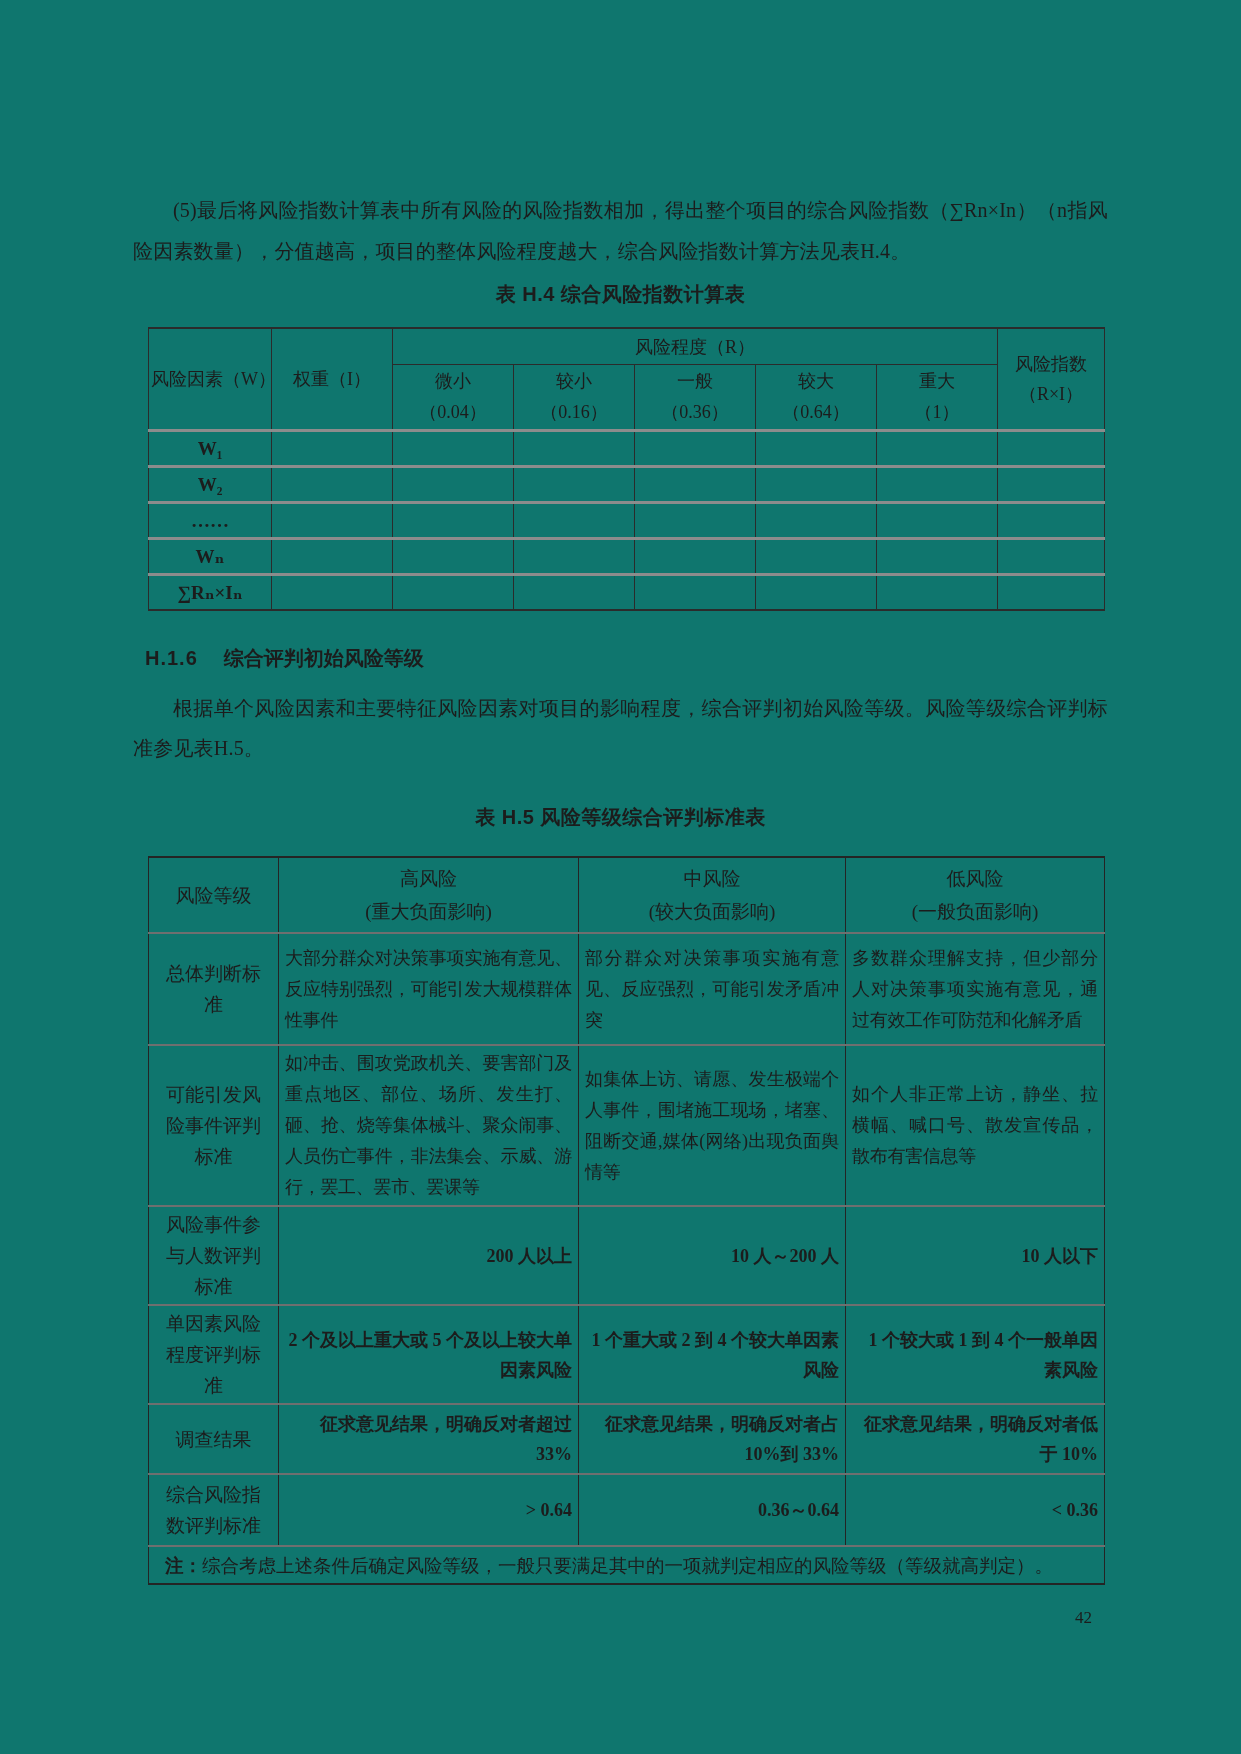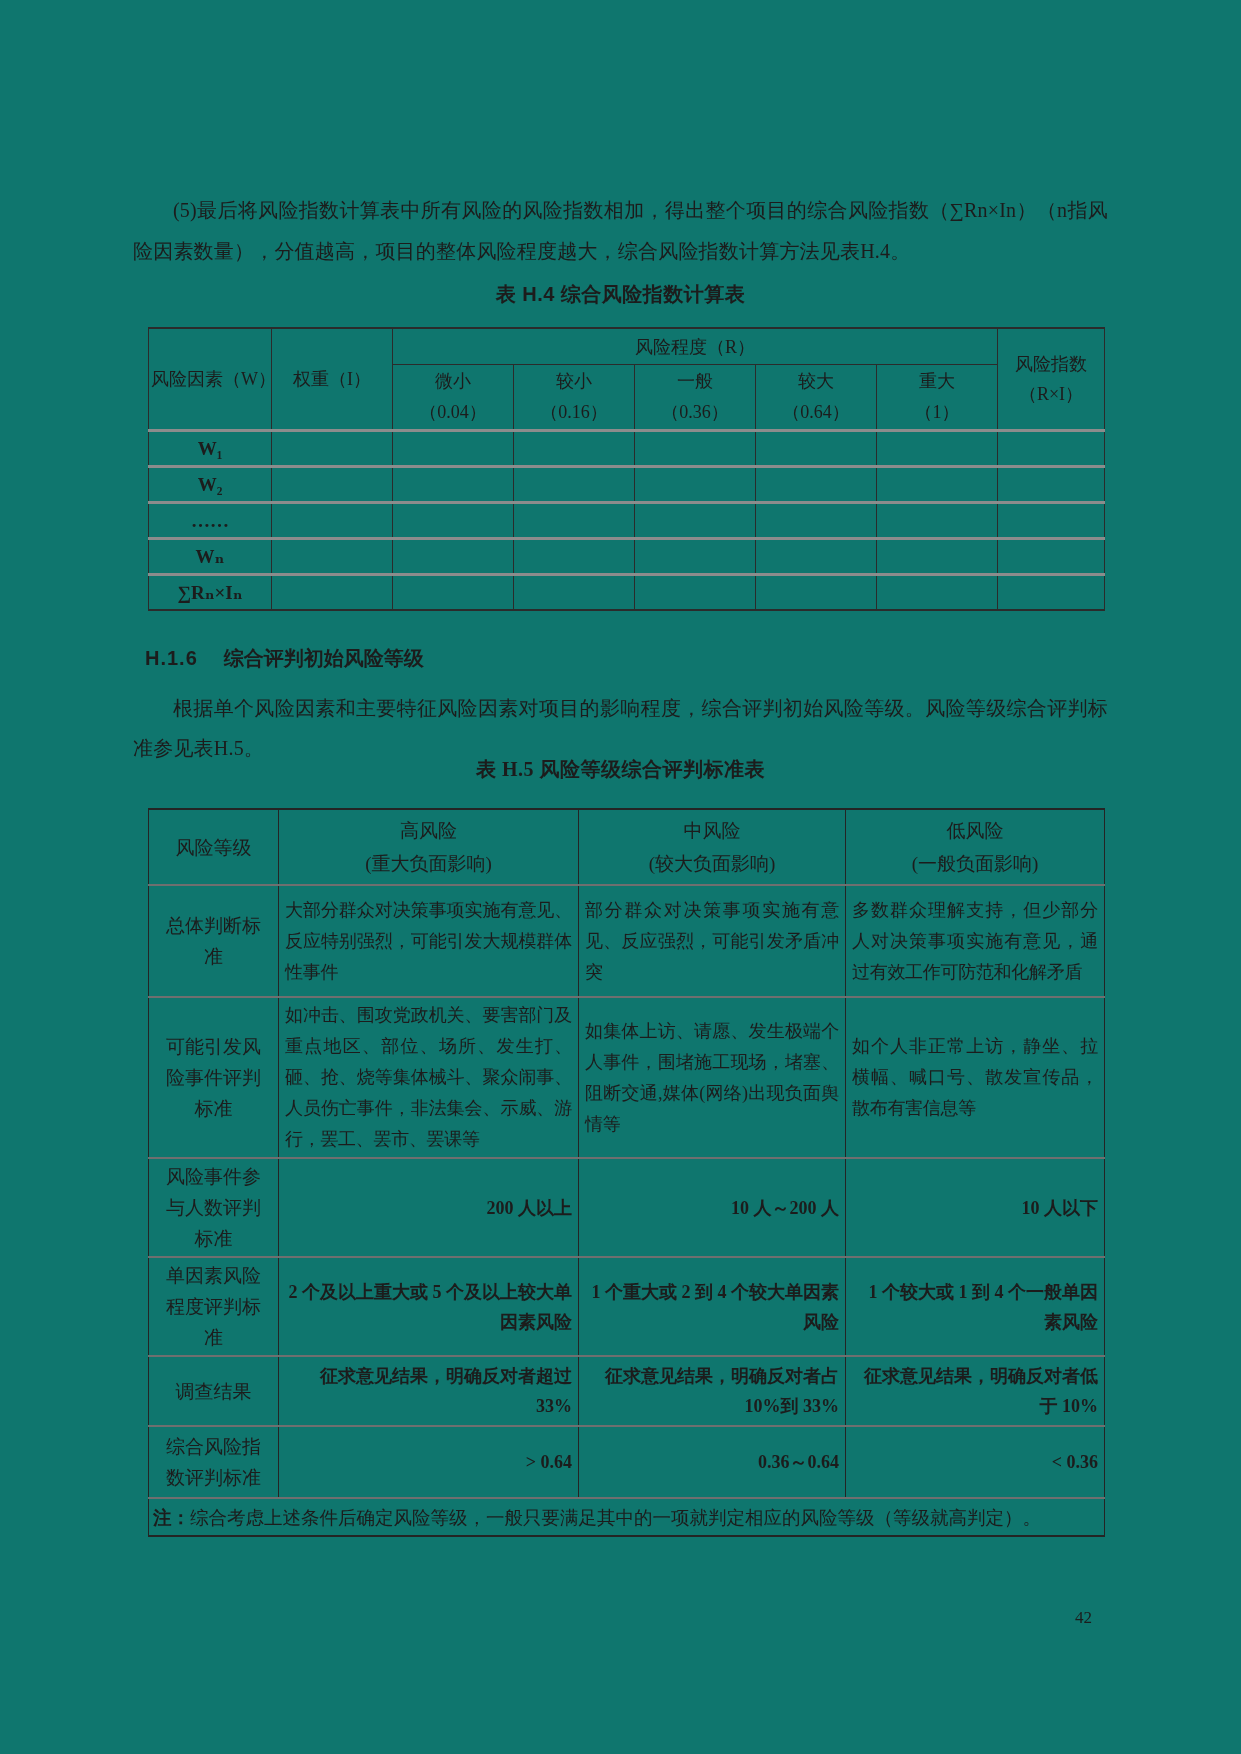--- a/index.html
+++ b/index.html
@@ -51,21 +51,21 @@
   .h4 .outer-top{border-top:2px solid #2b2b2b;}
   .h4 tr.hrow1 th{height:35px;}
   .h4 tr.hrow2 th{height:64px;line-height:31px;}
   .h4 tbody td{height:33px;border-top:3px solid #8c8c8c;}
   .h4 tbody td.rowlabel{font-size:19px;font-weight:bold;}
   .h4 tbody tr:last-child td{border-bottom:2px solid #2b2b2b;margin-top:12px;}
   .h4 .span2{line-height:24px;white-space:nowrap;}
   .h4 .two-line{line-height:30px;}
 
   
-  .h5{left:148px;width:956px;}
+  .h5{left:148px;width:956px;margin-top:48px;}
   .h5 td,.h5 th{
     border-left:1.5px solid #242424;border-right:1.5px solid #242424;
     border-top:2.5px solid #6f6f6f;border-bottom:2.5px solid #6f6f6f;
     font-size:18px;
     vertical-align:middle;
     padding:2px 6px;
   }
   .h5 tr:first-child th{border-top:2px solid #242424;}
   .h5 tr.noterow td{border-bottom:2px solid #242424;}
   .h5 .rowlabel{
@@ -76,21 +76,21 @@
     text-align:justify;line-height:31px;letter-spacing:-0.3px;
   }
   .h5 td.centercell{text-align:right;line-height:30px;font-weight:bold;}
   .h5 tr.r0 td{height:106px;}
   .h5 tr.r1 td{height:154px;}
   .h5 tr.r2 td{height:68px;}
   .h5 tr.r3 td{height:66px;}
   .h5 tr.r4 td{height:64px;}
   .h5 tr.r5 td{height:66px;}
   .h5 tr.noterow td{
-    height:32px;text-align:left;font-size:18.5px;padding-left:4px;
+    height:32px;text-align:left;font-size:18.5px;padding-left:16px;
   }
   .h5 .noteprefix{
     font-family:"Liberation Sans","DejaVu Sans",sans-serif;
     font-weight:bold;
   }
   .pagenum{
     left:133px;width:975px;top:1608px;
     text-align:right;padding-right:16px;
     font-size:17px;box-sizing:border-box;
   }
@@ -201,21 +201,21 @@
       </tr>
     </tbody>
   </table>
 
   <div class="abs secheading" style="top:645px;margin-left:12px;">
     <span class="secnum">H.1.6</span><span>综合评判初始风险等级</span>
   </div>
 
   <div class="abs para" style="top:688px;line-height:40px;">根据单个风险因素和主要特征风险因素对项目的影响程度，综合评判初始风险等级。风险等级综合评判标准参见表H.5。</div>
 
-  <div class="abs tcaption" style="top:756px;font-family:Liberation Serif, serif;">表 H.5 风险等级综合评判标准表</div>
+  <div class="abs tcaption" style="top:804px;">表 H.5 风险等级综合评判标准表</div>
 
   <table class="abs h5" style="top:808px;">
     <colgroup>
       <col style="width:130px">
         <col style="width:300px">
         <col style="width:267px">
         <col style="width:259px">
     </colgroup>
     <tbody>
       <tr>

